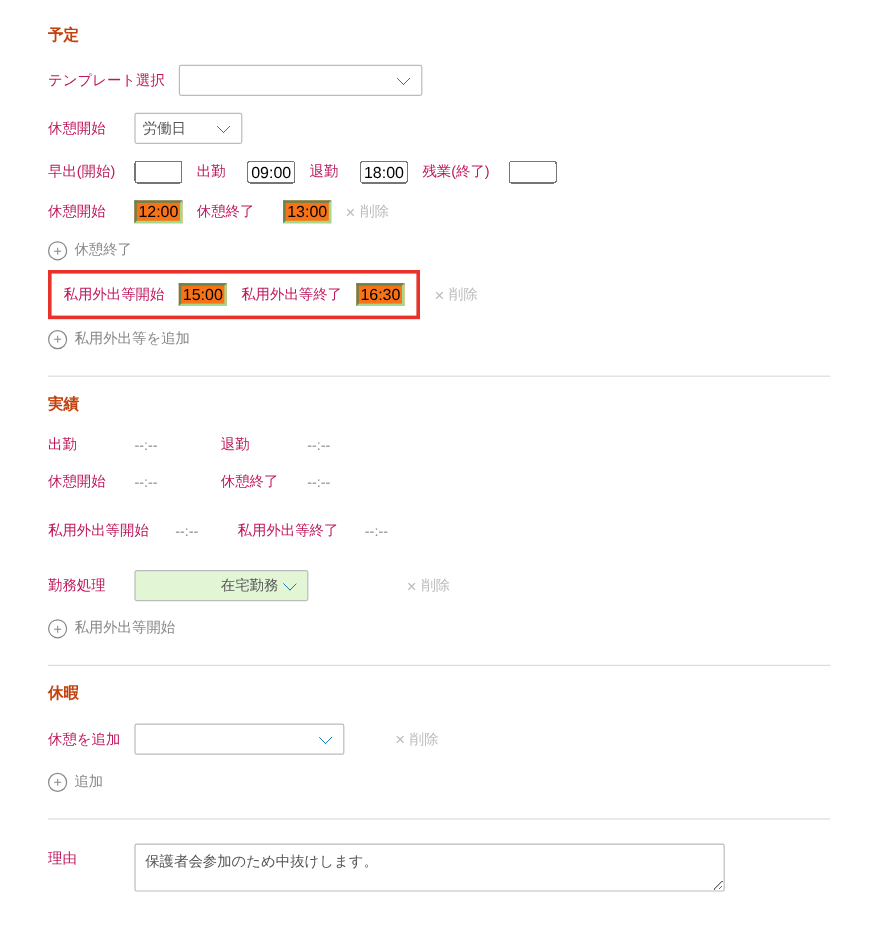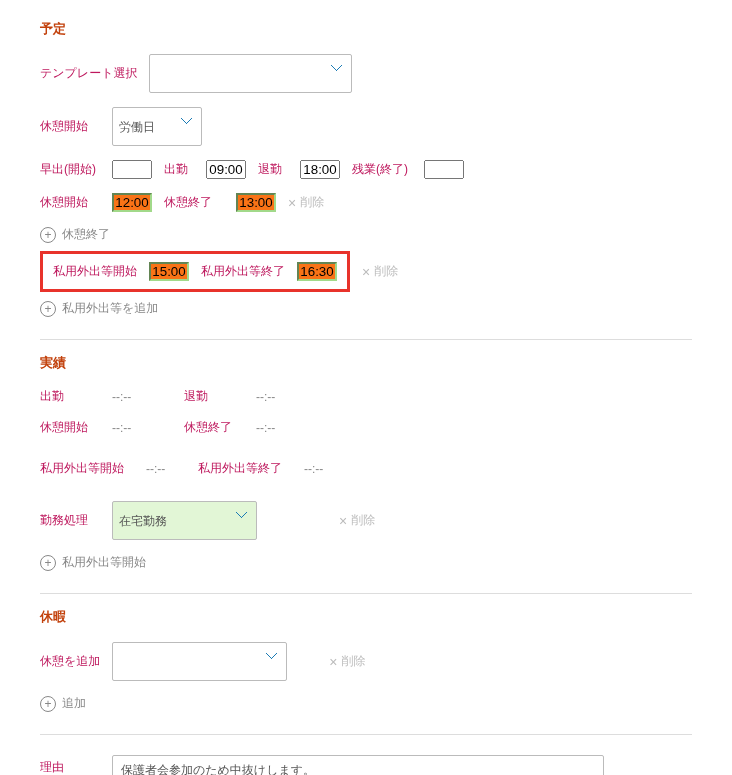--- a/index.html
+++ b/index.html
@@ -6,49 +6,49 @@
     body { background: #fff; width: 732px; padding: 20px 40px; font-size: 13px; color: #555; }
 
     .section-title { color: #c2410c; font-size: 13px; font-weight: bold; margin-bottom: 16px; }
     .sep { border-top: 1px solid #ddd; margin: 14px 0; }
 
     .row { display: flex; align-items: center; margin-bottom: 14px; flex-wrap: wrap; gap: 12px; }
     .label { color: #be185d; font-size: 12px; min-width: 60px; }
     .label-wide { min-width: 94px; }
 
     select, input[type="text"] {
-      border: 1px solid #bbb; border-radius: 2px; height: 39px;
+      border: 1px solid #bbb; border-radius: 2px; height: 26px;
       font-size: 12px; padding: 0 6px; background: #fff; color: #555;
     }
     select { appearance: none; -webkit-appearance: none; padding-right: 24px;
       background-image: linear-gradient(45deg, transparent 47%, #1a7bb5 47%, #1a7bb5 53%, transparent 53%),
                         linear-gradient(-45deg, transparent 47%, #1a7bb5 47%, #1a7bb5 53%, transparent 53%);
       background-position: calc(100% - 14px) 10px, calc(100% - 9px) 10px;
       background-size: 6px 6px, 6px 6px; background-repeat: no-repeat;
     }
     .sel-lg { width: 203px; }
     .sel-md { width: 90px; }
-    .sel-green { width: 145px; background-color: #e2f6d6; }
+    .sel-green { width: 145px; background-color: #e2f6d6; text-align: right; }
     .sel-blank { width: 175px; }
 
     .time-input { width: 40px; text-align: center; }
     .time-green { background-color: #f97316; border-color: #a2d98a; }
 
     .del { display: inline-flex; align-items: center; color: #bbb; cursor: pointer; gap: 4px; font-size: 12px; }
     .del .x { font-size: 14px; line-height: 1; }
 
     .add-link { display: inline-flex; align-items: center; color: #888; cursor: pointer; gap: 6px; font-size: 12px; margin-bottom: 8px; }
     .plus-circle { width: 16px; height: 16px; border: 1.5px solid #888; border-radius: 50%;
       display: inline-flex; align-items: center; justify-content: center; font-size: 12px; line-height: 1; }
 
     .highlight-box { border: 3px solid #e8332b; padding: 8px 10px; display: inline-flex; align-items: center; gap: 12px; }
 
     .dashtime { color: #888; font-size: 12px; }
 
-    textarea { border: 1px solid #bbb; border-radius: 2px; font-size: 12px; padding: 6px 8px; width: 492px; height: 52px; color: #555; resize: both; }
+    textarea { border: 1px solid #bbb; border-radius: 2px; font-size: 12px; padding: 6px 8px; width: 492px; height: 40px; color: #555; resize: both; }
   </style>
 </head>
 <body>
 
 
 
 
 <div class="section-title">予定</div>
 
 <div class="row">

